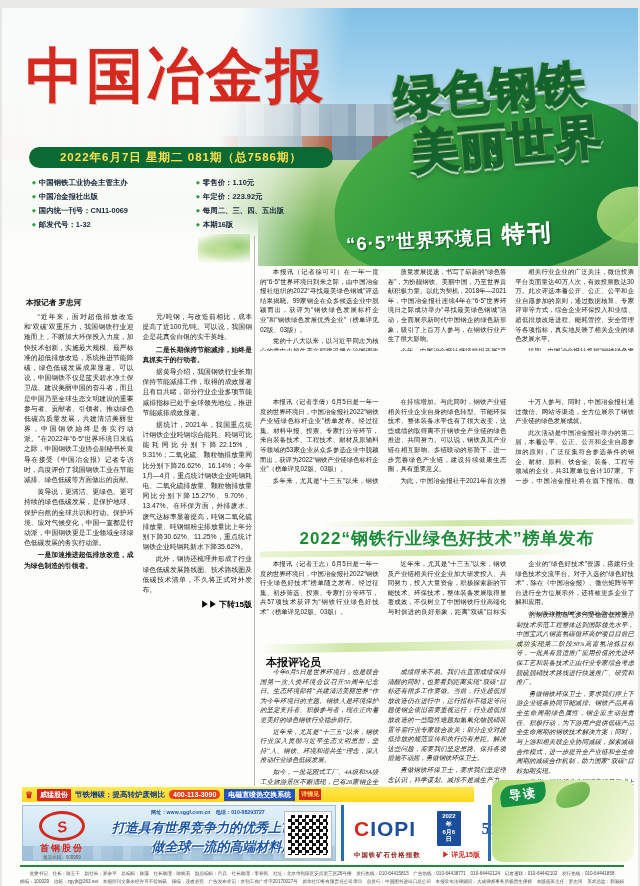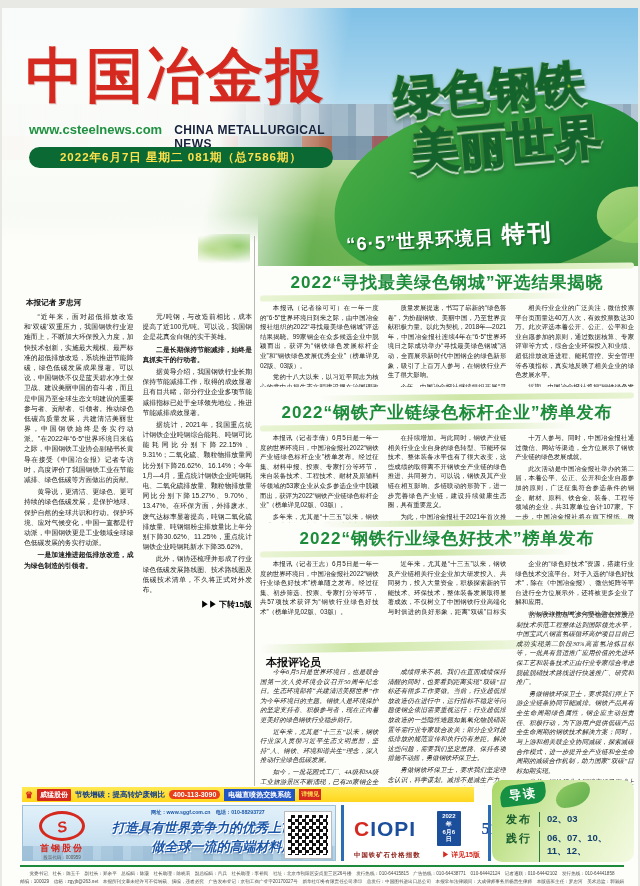--- a/index.html
+++ b/index.html
@@ -160,25 +160,35 @@
     <div class="abs city"></div>
     <div class="abs city2"></div>
     <div class="abs green"></div>
     <div class="abs foliage"></div>
     <div class="abs leaf-big"></div>
     <div class="abs leaf-small"></div>
     <div class="abs mast-panel"></div>
     <div class="abs left-white"></div>
 
     <div class="abs brand">中国冶金报</div>
-    <div class="abs urlrow">
-      <span class="weburl">www.csteelnews.com</span>
-      <span class="entitle">CHINA METALLURGICAL NEWS</span>
-    </div>
     <div class="abs datebar">2022年6月7日 星期二 081期（总7586期）</div>
+    <div class="abs infocols">
+      <div class="infocol">
+          <span class="info-item">中国钢铁工业协会主管主办</span>
+          <span class="info-item">中国冶金报社出版</span>
+          <span class="info-item">国内统一刊号：CN11-0069</span>
+          <span class="info-item">邮发代号：1-32</span>
+        </div>
+      <div class="infocol">
+          <span class="info-item">零售价：1.10元</span>
+          <span class="info-item">年定价：223.92元</span>
+          <span class="info-item">每周二、三、四、五出版</span>
+          <span class="info-item">本期16版</span>
+        </div>
+    </div>
 
     <div class="abs slogan">
       <div class="slogan-line">绿色钢铁</div>
       <div class="slogan-line slogan-line2">美丽世界</div>
     </div>
     <div class="abs envday">
       <span>“6·5”世界环境日</span><span class="special">特刊</span>
     </div>
   </div>
 
@@ -195,39 +205,37 @@
         <p class="para s-bold">二是长期保持节能减排，始终是真抓实干的行动者。</p>
         <p class="para">据黄导介绍，我国钢铁行业长期保持节能减排工作，取得的成效显著且有目共睹，部分行业企业多项节能减排指标已处于全球领先地位，推进节能减排成效显著。</p>
         <p class="para">据统计，2021年，我国重点统计钢铁企业吨钢综合能耗、吨钢可比能耗同比分别下降22.15%、9.31%；二氧化硫、颗粒物排放量同比分别下降26.62%、16.14%；今年1月—4月，重点统计钢铁企业吨钢耗电、二氧化硫排放量、颗粒物排放量同比分别下降15.27%、9.70%、13.47%。在环保方面，外排废水、废气达标率显著提高，吨钢二氧化硫排放量、吨钢烟粉尘排放量比上年分别下降30.62%、11.25%，重点统计钢铁企业吨钢耗新水下降35.62%。</p>
         <p class="para">此外，钢协还梳理并形成了行业绿色低碳发展路线图、技术路线图及低碳技术清单，不久将正式对外发布。</p>
         <p class="para s-jump">▶▶ 下转15版</p>
       </div>
     </div>
   <div class="abs vdivider"></div>
 
   <div class="abs art mid" style="top:256px;">
-    <div class="mid-hl">2022“寻找最美绿色钢城”评选结果揭晓</div>
     <div class="cols art-cols h-a">
         <div class="col">
           <p class="para">本报讯（记者徐可可）在一年一度的“6·5”世界环境日到来之际，由中国冶金报社组织的2022“寻找最美绿色钢城”评选结果揭晓。99家钢企在众多候选企业中脱颖而出，获评为“钢铁绿色发展标杆企业”和“钢铁绿色发展优秀企业”（榜单详见02版、03版）。</p>
           <p class="para">党的十八大以来，以习近平同志为核心的党中央把生态文明建设摆在治国理政的突出位置，全社会推动绿色发展的自觉性和主动性显著增强。中国钢铁行业在党的领导下，坚定不移走生态优先、绿色低碳的高质量发展道路。</p>
         </div>
         <div class="col">
           <p class="para">质量发展提速，书写了崭新的“绿色答卷”，为扮靓钢铁、美丽中国，乃至世界贡献积极力量。以此为契机，2018年—2021年，中国冶金报社连续4年在“6·5”世界环境日之际成功举办“寻找最美绿色钢城”活动，全面展示新时代中国钢企的绿色新形象，吸引了上百万人参与，在钢铁行业产生了很大影响。</p>
           <p class="para">今年，中国冶金报社继续组织开展“寻找最美绿色钢城”活动，紧扣2022世界环境日“共建清洁美丽世界”宣传主题，评选出一批在绿色低碳发展方面取得突出业绩的企业，该活动得到了钢铁及</p>
         </div>
         <div class="col">
           <p class="para">相关行业企业的广泛关注，微信投票平台页面量达40万人次，有效投票数达30万。此次评选本着公开、公正、公平和企业自愿参加的原则，通过数据核算、专家评审等方式，综合企业环保投入和业绩、超低排放改造进程、能耗管控、安全管理等各项指标，真实地反映了相关企业的绿色发展水平。</p>
           <p class="para">近期，中国冶金报社将把“钢铁绿色发展标杆企业”和“钢铁绿色发展优秀企业”的成就、做法、经验，在中国冶金报社的报纸、微信、网站、抖音号、视频号、学习强国号、人民号、新华号、今日头条等融媒体平台上全面立体呈现，敬请关注。</p>
         </div>
       </div>
   </div>
 
   <div class="abs art mid" style="top:386px;">
-    <div class="mid-hl">2022“钢铁产业链绿色标杆企业”榜单发布</div>
     <div class="cols art-cols h-b">
         <div class="col">
           <p class="para">本报讯（记者李倩）6月5日是一年一度的世界环境日，中国冶金报社2022“钢铁产业链绿色标杆企业”榜单发布。经过征集、材料申报、投票、专家打分等环节，来自装备技术、工程技术、耐材及原辅料等领域的53家企业从众多参选企业中脱颖而出，获评为2022“钢铁产业链绿色标杆企业”（榜单详见02版、03版）。</p>
           <p class="para">多年来，尤其是“十三五”以来，钢铁行业下大力气、投入巨资，持续走绿色发展之路，成效显著。截至目前，已有26家钢企全面完成全工序全过程超低排放改造，20余家钢企完成部分工序超低排放改造，企业数量还</p>
         </div>
         <div class="col">
           <p class="para">在持续增加。与此同时，钢铁产业链相关行业企业自身的绿色转型、节能环保技术、整体装备水平也有了很大改变，这些成绩的取得离不开钢铁全产业链的绿色推进、共同努力。可以说，钢铁及其产业链在相互影响、多链联动的形势下，进一步完善绿色产业链，建设持续健康生态圈，具有重要意义。</p>
           <p class="para">为此，中国冶金报社于2021年首次推出“钢铁产业链绿色标杆企业”评选活动，搭建了钢铁产业链相关行业企业的绿色交流平台，引导全行业企业关注链条上下游绿色水平的提升，吸引</p>
         </div>
         <div class="col">
@@ -315,33 +323,20 @@
       <span class="ciopi-sub">中国铁矿石价格指数</span>
       <span class="ciopi-note">▶ 详见15版</span>
     </div>
   </div>
 
   <div class="abs vrule vr2"></div>
 
   <div class="abs guide">
     <div class="guide-leaf"></div>
     <div class="guide-title">导读</div>
-    <div class="guide-rows">
-      <div class="guide-row">
-        <span class="guide-label">发布</span>
-        <span class="guide-sep"></span>
-        <span class="guide-pages">02、03</span>
-      </div>
-      <div class="guide-row">
-        <span class="guide-label">践行</span>
-        <span class="guide-sep"></span>
-        <span class="guide-pages">06、07、10、11、12、
-13、14、15、16</span>
-      </div>
-    </div>
   </div>
 
   <div class="abs footer-rule"></div>
   <div class="abs footer">
     <div>党委书记、社长：陈玉千　副社长：郑余平　总编辑：陈灏　社长助理：陈晓莉　副总编辑：吕兵　社长助理：李裕民　社址：北京市朝阳区安贞里三区26号楼　发行热线：010-64415815　广告热线：010-64438771　010-64442124　记者通联：010-64442102　发行热线：010-64441858</div>
     <div>邮编：100029　信箱：zgyjb@263.net　本报所刊文章未经许可不得转载、摘编，违者必究　广告发布登记：京朝工商广登字20170027号　新华社印务有限责任公司承印　总发行：中国图书进出口总公司　本报常年法律顾问：大成律师事务所杨贵生律师　本版值班主任：罗忠河　美术总监：郭淑娟　编辑：赵萍　美编：刘佳妮</div>
   </div>
 
 </div>
 

